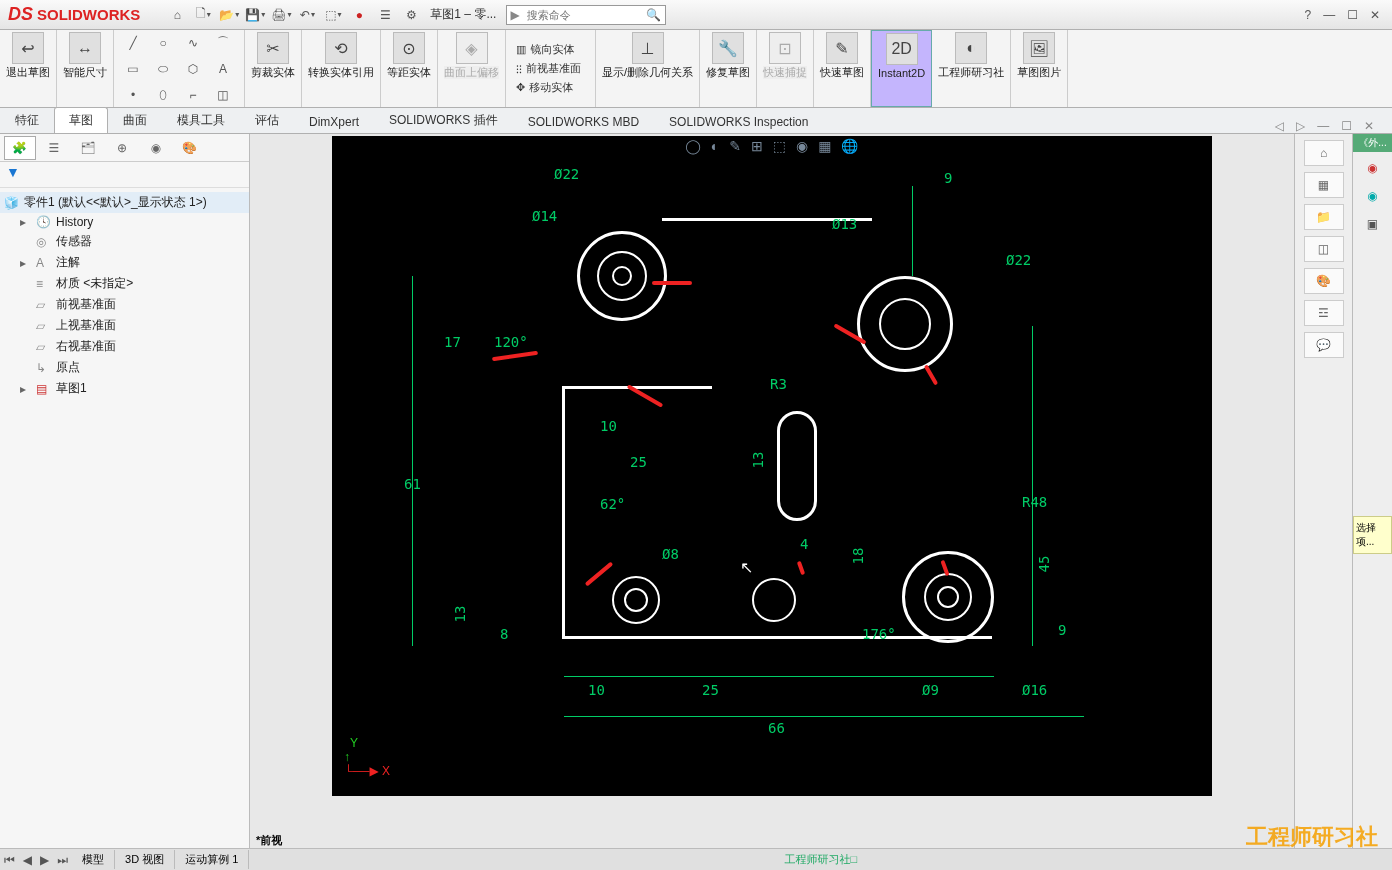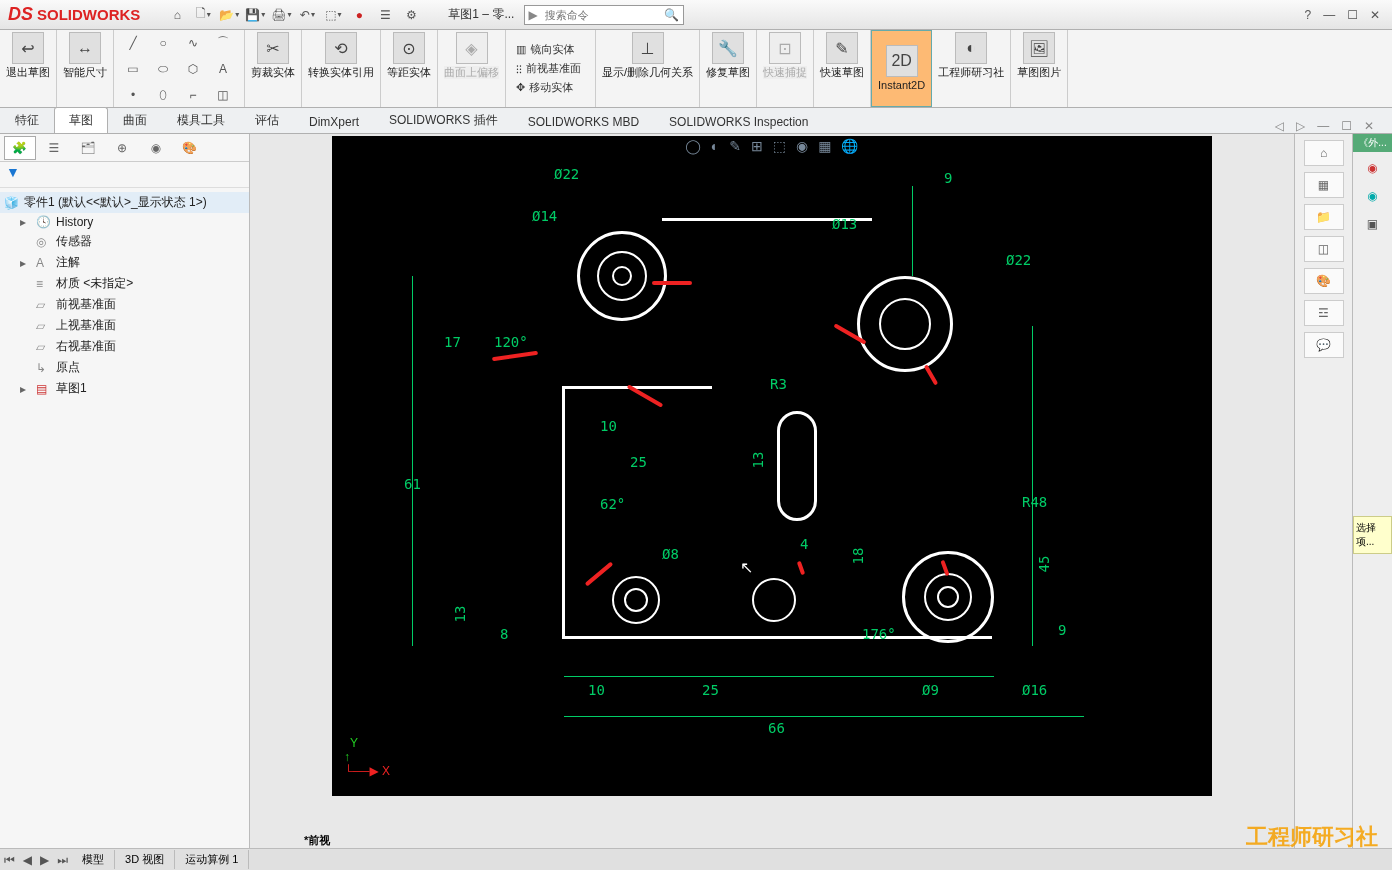--- a/index.html
+++ b/index.html
@@ -7,36 +7,36 @@
 
 
 .topbar { height: 30px; background: linear-gradient(#fafafa,#e5e5e5); display: flex; align-items: center; border-bottom: 1px solid #b0b0b0; }
 .logo { display: flex; align-items: center; padding: 0 8px; color: #d22; font-weight: bold; font-size: 15px; }
 .logo .ds { color: #d22; font-style: italic; font-size: 18px; margin-right: 4px; }
 .menu { display: flex; gap: 18px; padding-left: 20px; }
 .menu span { color: #222; cursor: pointer; }
 .tool-icons { display: flex; gap: 4px; align-items: center; padding-left: 18px; }
 .ticon { width: 22px; height: 22px; display: flex; align-items: center; justify-content: center; color: #555; cursor: pointer; }
 .ticon.dd::after { content: "▾"; font-size: 8px; margin-left: 1px; color: #555; }
-.doc-title { margin-left: 26px; color: #333; }
+.doc-title { margin-left: 8px; color: #333; }
 .search-box { margin-left: 10px; display: flex; align-items: center; border: 1px solid #999; background: #fff; height: 20px; width: 160px; }
 .search-box input { border: none; outline: none; font-size: 11px; padding-left: 4px; width: 100%; }
 .win-ctrl { margin-left: auto; display: flex; gap: 12px; padding-right: 12px; color: #555; }
 
 
 .ribbon { height: 78px; background: #f4f4f4; display: flex; border-bottom: 1px solid #b0b0b0; }
 .rgroup { border-right: 1px solid #ccc; padding: 2px 6px; display: flex; flex-direction: column; align-items: center; justify-content: flex-start; }
 .rgroup.big { min-width: 46px; }
 .rgroup .bicon { width: 32px; height: 32px; background: #e0e0e0; border: 1px solid #bbb; margin-bottom: 2px; display:flex;align-items:center;justify-content:center;font-size:16px;color:#444; }
 .rgroup .blbl { font-size: 11px; text-align: center; color: #222; line-height: 13px; }
 .rgroup.grid3 { display: grid; grid-template-columns: repeat(4, 28px); grid-template-rows: repeat(3, 24px); gap: 2px; align-content: center; }
 .rgroup.grid3 .si { width: 26px; height: 22px; display:flex;align-items:center;justify-content:center;color:#555;cursor:pointer; }
 .rgroup.sub { flex-direction: column; align-items: flex-start; justify-content: center; min-width: 90px; padding: 2px 10px; }
 .rgroup.sub .sline { display: flex; align-items: center; gap: 4px; font-size: 11px; color: #333; padding: 2px 0; }
-.rgroup.active { background: #fdba74; border: 1px solid #6aa; justify-content: center; }
+.rgroup.active { background: #c4b5fd; border: 1px solid #6aa; }
 .rgroup.disabled .blbl, .rgroup.disabled .bicon { color: #aaa; background: #eee; }
 
 
 .tabsrow { height: 26px; background: #eef0f2; display: flex; border-bottom: 1px solid #b0b0b0; align-items:flex-end; }
 .tab { padding: 4px 14px; font-size: 12px; color: #333; border: 1px solid transparent; border-bottom: none; cursor: pointer; }
 .tab.active { background: #fff; border-color: #b0b0b0; border-radius: 3px 3px 0 0; }
 .tabsrow-right { margin-left: auto; display: flex; gap: 12px; padding-right: 18px; color: #888; }
 
 
 .main { display: flex; height: 714px; }
@@ -59,21 +59,21 @@
 .head-tools span { color:#789; font-size:14px; }
 
 .dim { position:absolute; color:#0c6; font-size:14px; font-family:monospace; }
 .ent { position:absolute; border:2px solid #fff; border-radius:50%; }
 .line { position:absolute; background:#0c6; }
 .wline { position:absolute; background:#fff; }
 .redmark { position:absolute; background:#e22; border-radius:2px; }
 
 .axis-ind { position:absolute; bottom:18px; left:12px; color:#e22; font-size:12px; }
 .axis-ind .ay { color:#2c2; }
-.vp-label { position:absolute; bottom:0; left:6px; font-size:11px; font-weight:bold;margin-left:48px; }
+.vp-label { position:absolute; bottom:0; left:6px; font-size:11px; font-weight:bold; }
 
 .rightpanel { width: 58px; background: #eee; border-left:1px solid #bbb; display:flex; flex-direction:column; align-items:center; padding-top:6px; gap:6px; }
 .rightpanel .rp { width:40px;height:26px;background:#fafafa;border:1px solid #ccc;display:flex;align-items:center;justify-content:center;color:#666;cursor:pointer; }
 .farright { width:40px; background:#eee; border-left:1px solid #bbb; }
 .farright .hdr { background:#5a7; color:#fff; font-size:10px; padding:2px; text-align:center; }
 .farright .sel-label { font-size:10px; padding:4px 2px; background:#ffc; margin-top:280px; border:1px solid #cc8; }
 .farright .smic { width:28px;height:24px;margin:4px auto;display:flex;align-items:center;justify-content:center;color:#555; }
 
 
 .bottom-tabs { height: 22px; background: #e0e0e0; display: flex; align-items:center; border-top:1px solid #bbb; }
@@ -391,15 +391,16 @@
 </div>
 
 <div class="bottom-tabs">
   <span class="nav">⏮</span>
   <span class="nav">◀</span>
   <span class="nav">▶</span>
   <span class="nav">⏭</span>
   <span class="bt">模型</span>
   <span class="bt">3D 视图</span>
   <span class="bt">运动算例 1</span>
+  <span class="status-center">工程师研习社□</span>
 </div>
 
 <div class="watermark">工程师研习社</div>
 
 </body></html>

